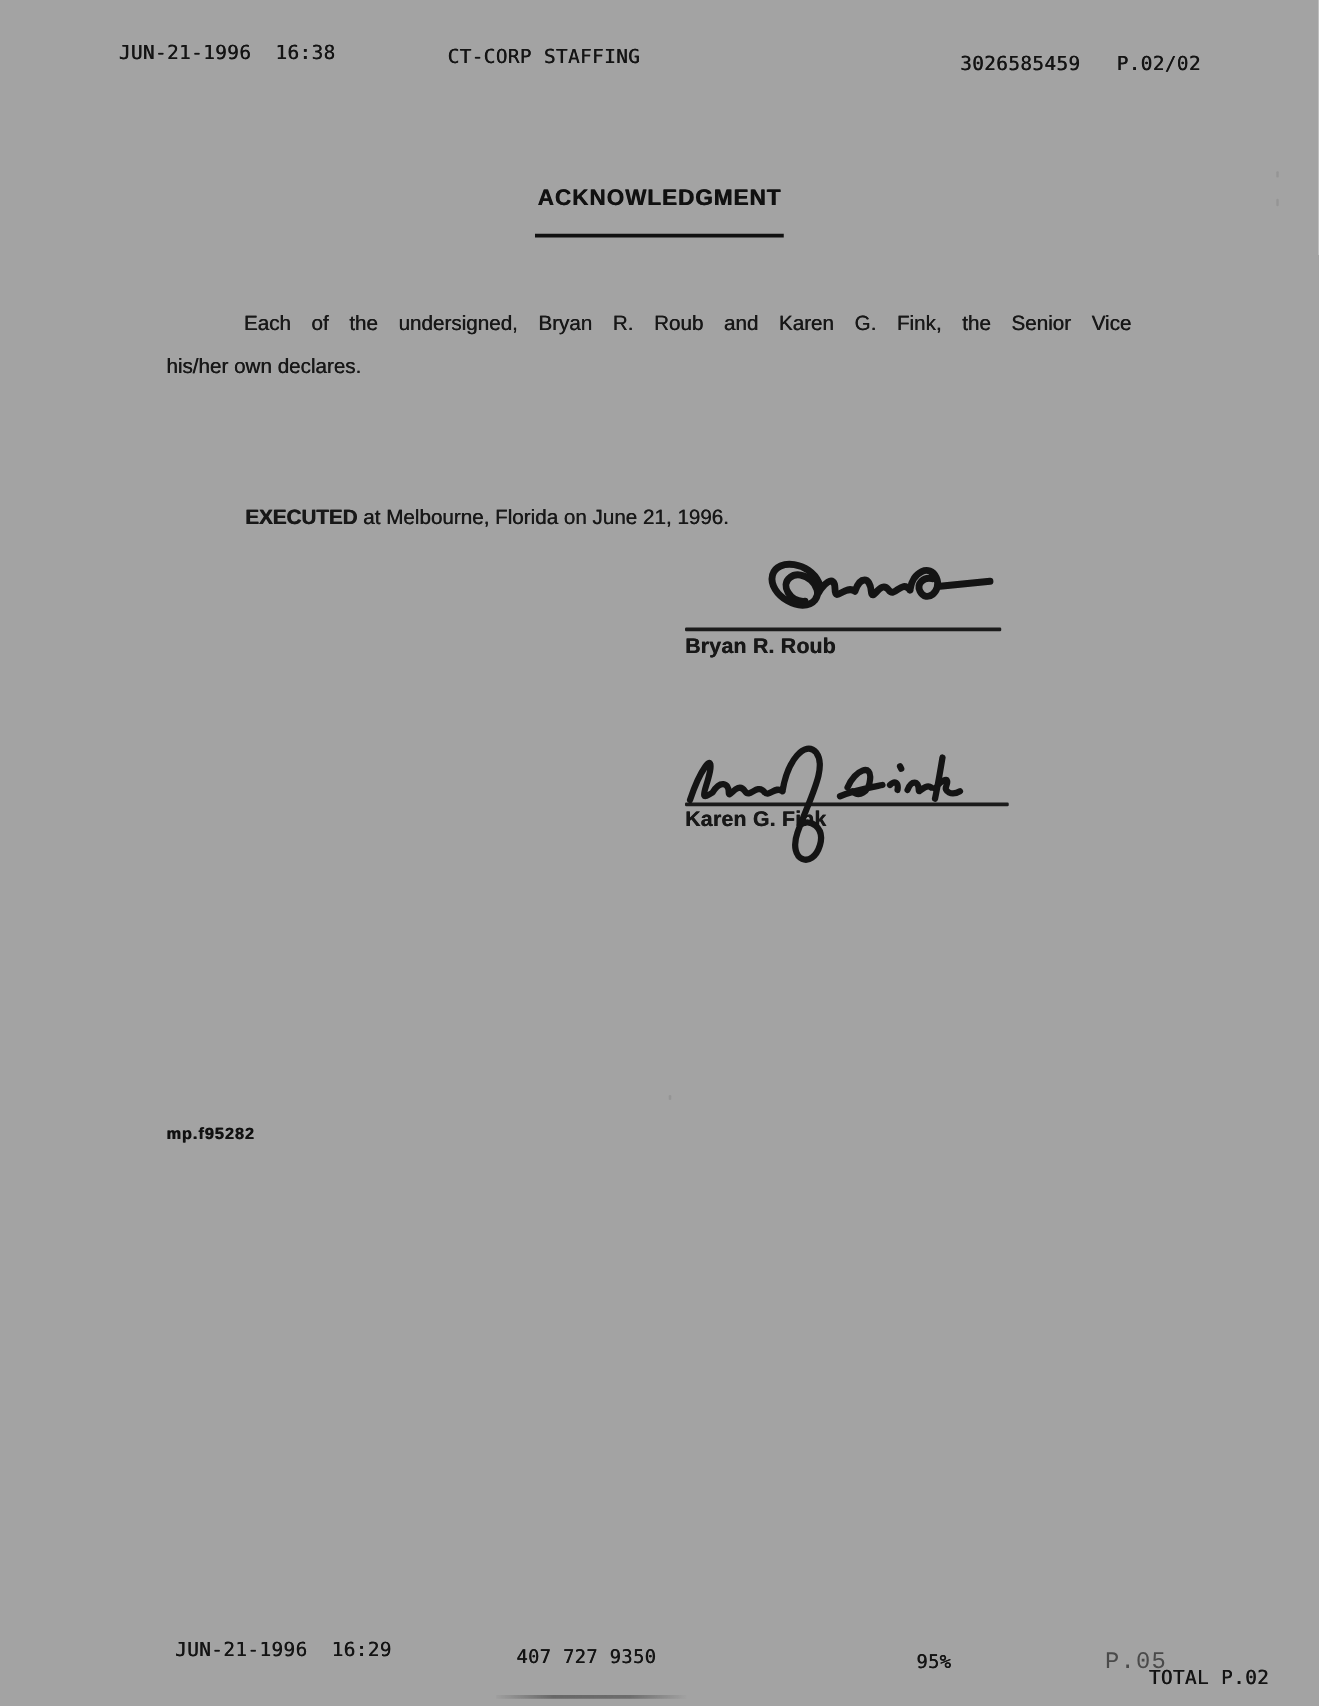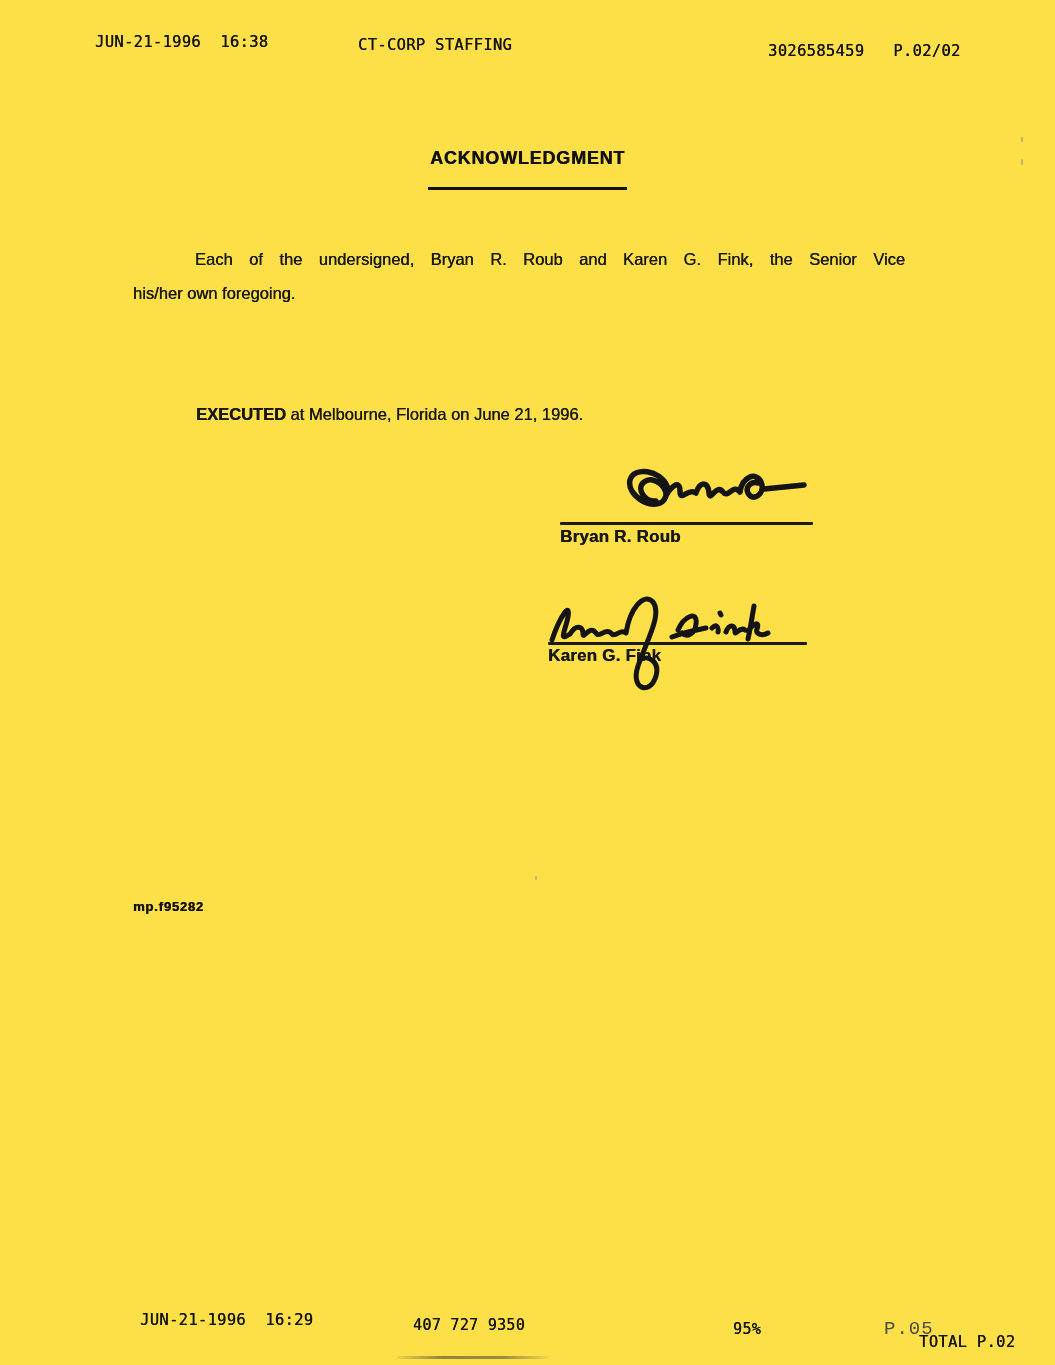--- a/index.html
+++ b/index.html
@@ -1,20 +1,20 @@
 <!DOCTYPE html>
 <html><head>
 <meta charset="utf-8">
 <style>
   html,body{margin:0;padding:0;background:#e8e8e8;}
   .page{
     position:relative;
     width:1055px;height:1365px;
     margin:0 auto;
-    background:#fde047;
+    background:#a3a3a3;
     overflow:hidden;
     color:#161616;
   }
   .abs{position:absolute;}
   
   .faxtext{
     font-family:"DejaVu Sans Mono",monospace;
     font-size:15.5px;
     letter-spacing:.3px;
     white-space:pre;
@@ -105,26 +105,26 @@
   <div class="abs faxtext" style="left:95px;top:33px;">JUN-21-1996  16:38</div>
   <div class="abs faxtext" style="left:358px;top:36px;">CT-CORP STAFFING</div>
   <div class="abs faxtext" style="left:768px;top:42px;">3026585459   P.02/02</div>
 
   <div class="abs title-wrap">
     <span class="title">ACKNOWLEDGMENT</span>
   </div>
 
   <div class="abs doc para">
     <div class="line first">Each of the undersigned, Bryan R. Roub and Karen G. Fink, the Senior Vice</div>
-    <div class="line last">his/her own foregoing.</div>
+    <div class="line last">his/her own declares.</div>
   </div>
 
   <div class="abs doc executed"><span class="lead">EXECUTED</span><span> at Melbourne, Florida on June 21, 1996.</span></div>
 
-  <div class="abs sigblock" style="left:548px;top:462px;margin-left:12px;">
+  <div class="abs sigblock" style="left:548px;top:442px;">
     <svg class="sigstroke" style="left:50px;top:2px;" width="212" height="60" viewBox="0 0 212 60">
       <path stroke-width="5.5" d="
         M57,22 C50,6 24,2 20,16 C16,32 44,48 54,36 C62,26 44,10 34,18 C26,24 34,38 46,37
         M54,36 C60,22 70,15 70,27 C70,39 78,23 86,29
         M86,29 C90,17 98,17 99,29 C100,39 106,19 113,28 C118,35 123,19 130,28
         M130,28 C132,13 146,7 151,18 C156,29 143,39 138,29 C135,23 141,17 148,19
         M154,25 L194,21"></path>
     </svg>
     <div class="sigline" style="top:60px;width:253px;"></div>
     <div class="signame doc" style="top:65px;">Bryan R. Roub</div>

